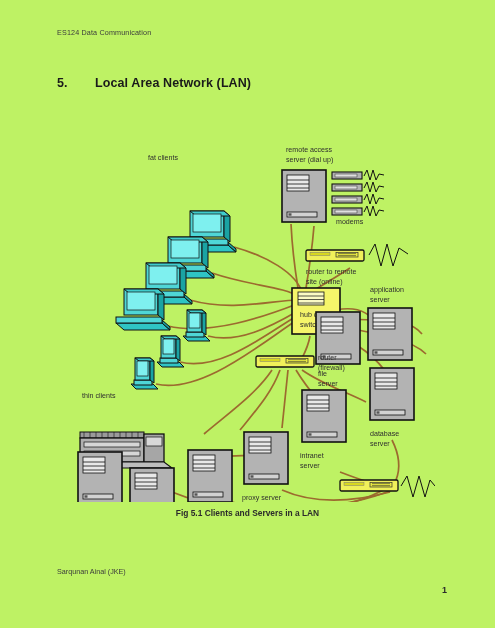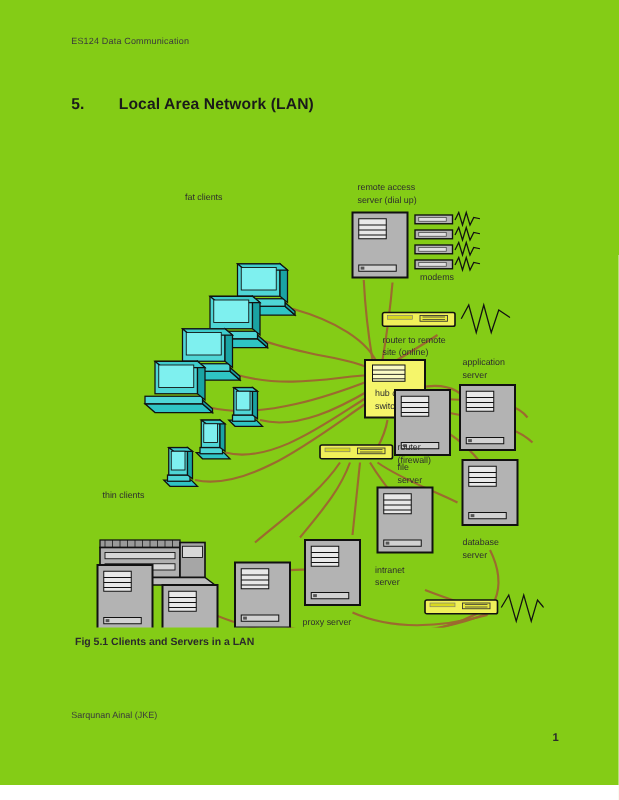--- a/index.html
+++ b/index.html
@@ -12,21 +12,21 @@
     height: 640px;
     font-family: "Liberation Sans", sans-serif;
     color: #231f20;
     position: relative;
     overflow: hidden;
   }
   .page {
     position: relative;
     width: 495px;
     height: 628px;
-    background: #84cc16;
+    background: #bef264;
   }
   .doc-header {
     position: absolute;
     left: 57px;
     top: 28px;
     font-size: 7.2px;
     letter-spacing: 0.15px;
     color: #3b3b3b;
   }
   .section-title {
@@ -57,20 +57,21 @@
     left: 60px;
     top: 140px;
     width: 375px;
     height: 365px;
   }
   .fig-caption {
     position: absolute;
     left: 0;
     top: 368px;
     width: 375px;
+    text-align: center;
     font-size: 8.4px;
     font-weight: bold;
     color: #2b2b2b;
   }
   .body-para {
     position: absolute;
     left: 57px;
     top: 540px;
     width: 385px;
     font-size: 8.6px;

